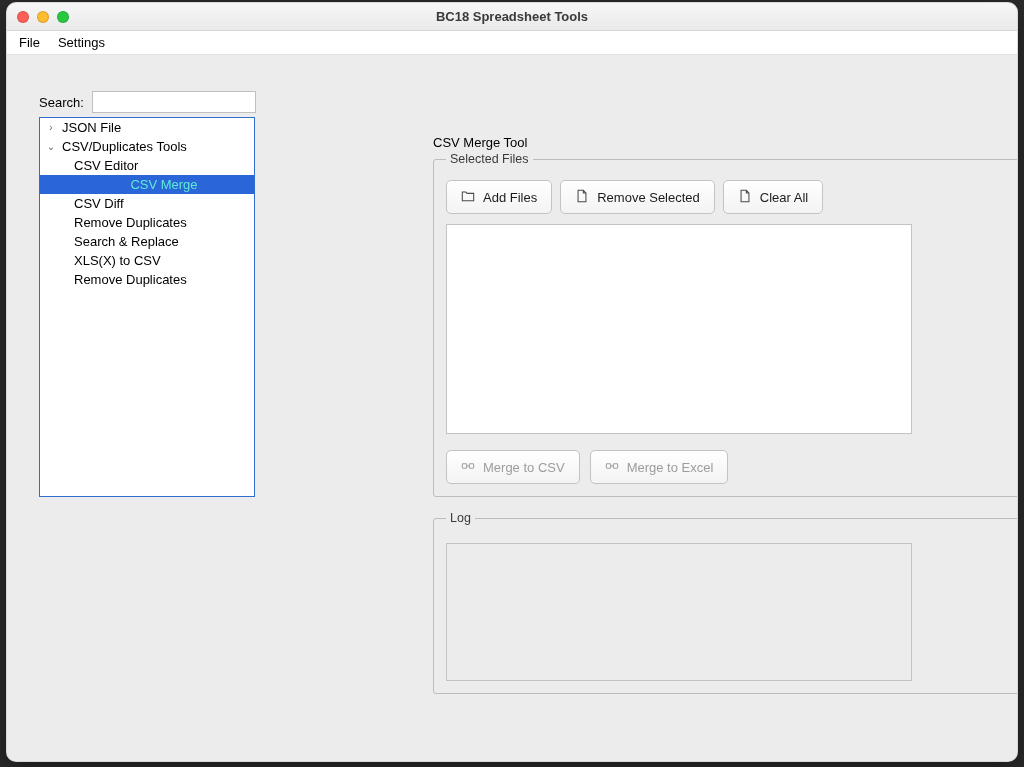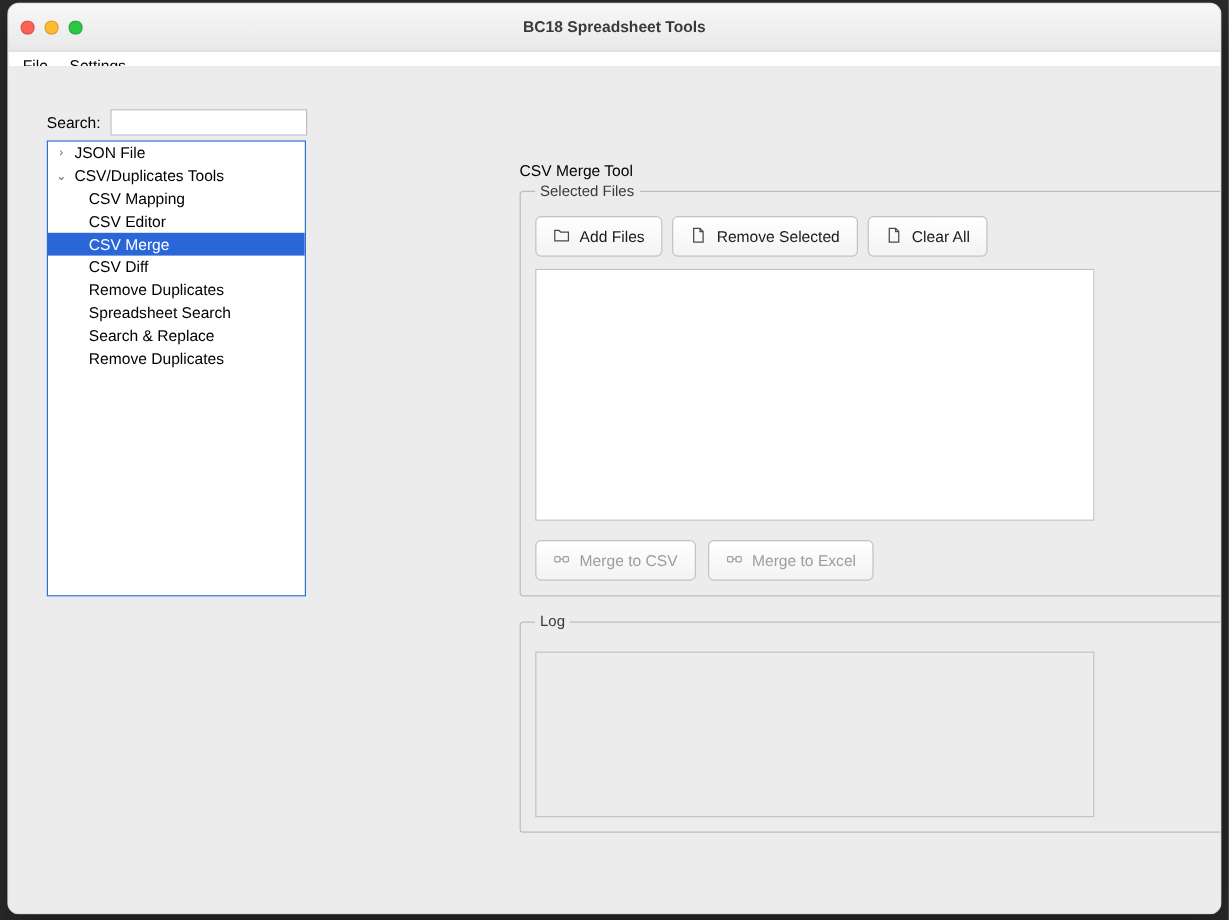--- a/index.html
+++ b/index.html
@@ -17,21 +17,21 @@
     position:absolute;
     left:6px; top:2px;
     width:1012px; height:760px;
     background:#ececec;
     border-radius:10px;
     box-shadow:0 10px 30px rgba(0,0,0,0.4);
     overflow:hidden;
     border:1px solid rgba(0,0,0,0.08);
   }
   .titlebar {
-    height:40px;
+    height:28px;
     background:linear-gradient(#f7f7f7,#e9e9e9);
     display:flex;
     align-items:center;
     padding:0 10px;
     border-bottom:1px solid #d7d7d7;
     position:relative;
   }
   .traffic { display:flex; gap:8px; align-items:center; }
   .light { width:12px; height:12px; border-radius:50%; border:0.5px solid rgba(0,0,0,0.15); }
   .close-l  { background:#ff5f57; }
@@ -84,21 +84,21 @@
   }
   .tree-row {
     display:flex; align-items:center;
     height:19px;
     font-size:13px;
     padding-left:6px;
     white-space:nowrap;
   }
   .tree-row.depth1 { padding-left:6px; }
   .tree-row.depth2 { padding-left:34px; }
-  .tree-row.selected { background:#2a66d8; color:#ffffff; }
+  .tree-row.selected { background:#2a66d8; color:#5eead4;justify-content:center; }
   .arrow {
     width:10px; display:inline-block; text-align:center;
     margin-right:6px; font-size:10px; color:#6a6a6a;
   }
 
   .main-pane {
     position:absolute;
     left:426px; top:80px;
     width:600px;
   }
@@ -183,39 +183,36 @@
     <div class="tree" id="tree">
         <div class="tree-row depth1">
           <span class="arrow">›</span>
           <span>JSON File</span>
         </div>
         <div class="tree-row depth1">
           <span class="arrow">⌄</span>
           <span>CSV/Duplicates Tools</span>
         </div>
         <div class="tree-row depth2">
-          <span>CSV Mapping</span>
-        </div>
-        <div class="tree-row depth2">
           <span>CSV Editor</span>
         </div>
         <div class="tree-row depth2 selected">
           <span>CSV Merge</span>
         </div>
         <div class="tree-row depth2">
           <span>CSV Diff</span>
         </div>
         <div class="tree-row depth2">
           <span>Remove Duplicates</span>
         </div>
         <div class="tree-row depth2">
-          <span>Spreadsheet Search</span>
-        </div>
-        <div class="tree-row depth2">
           <span>Search &amp; Replace</span>
+        </div>
+        <div class="tree-row depth2">
+          <span>XLS(X) to CSV</span>
         </div>
         <div class="tree-row depth2">
           <span>Remove Duplicates</span>
         </div>
       </div>
 
     <div class="main-pane">
       <p class="tool-title">CSV Merge Tool</p>
 
       <fieldset class="group">

